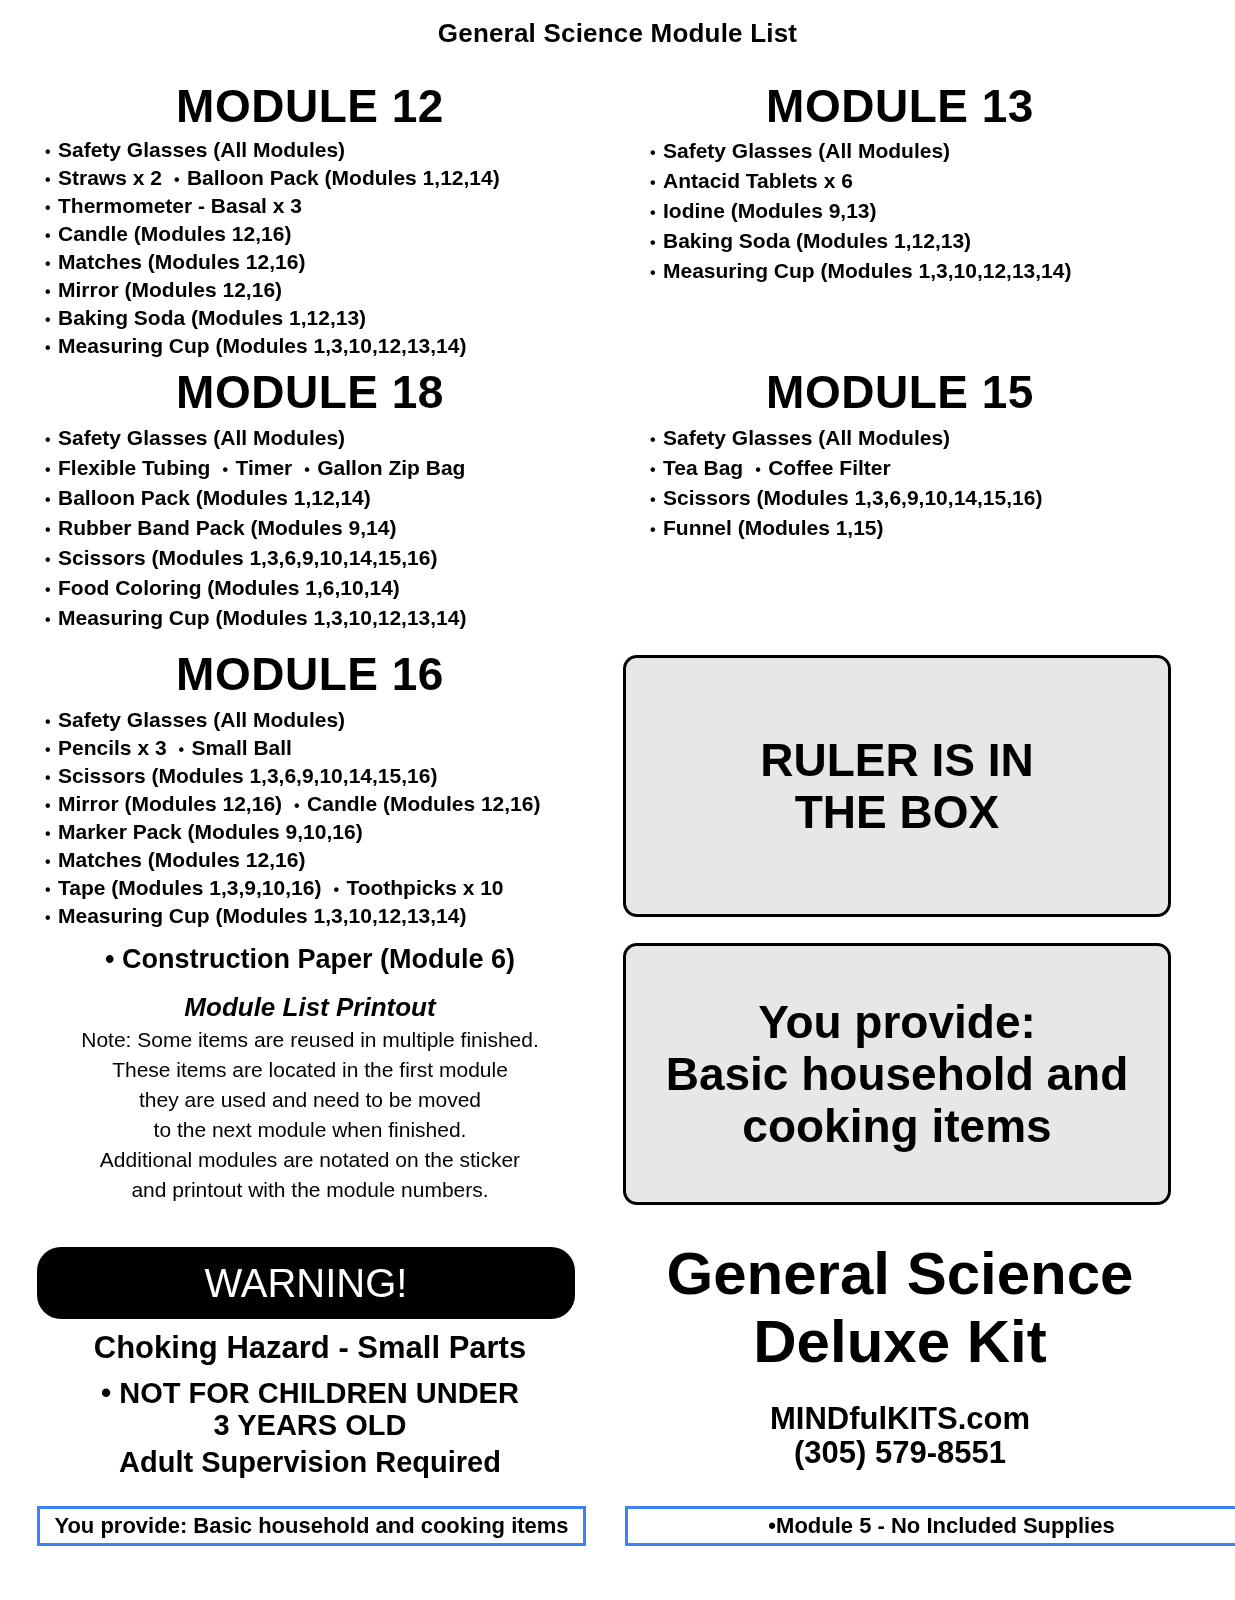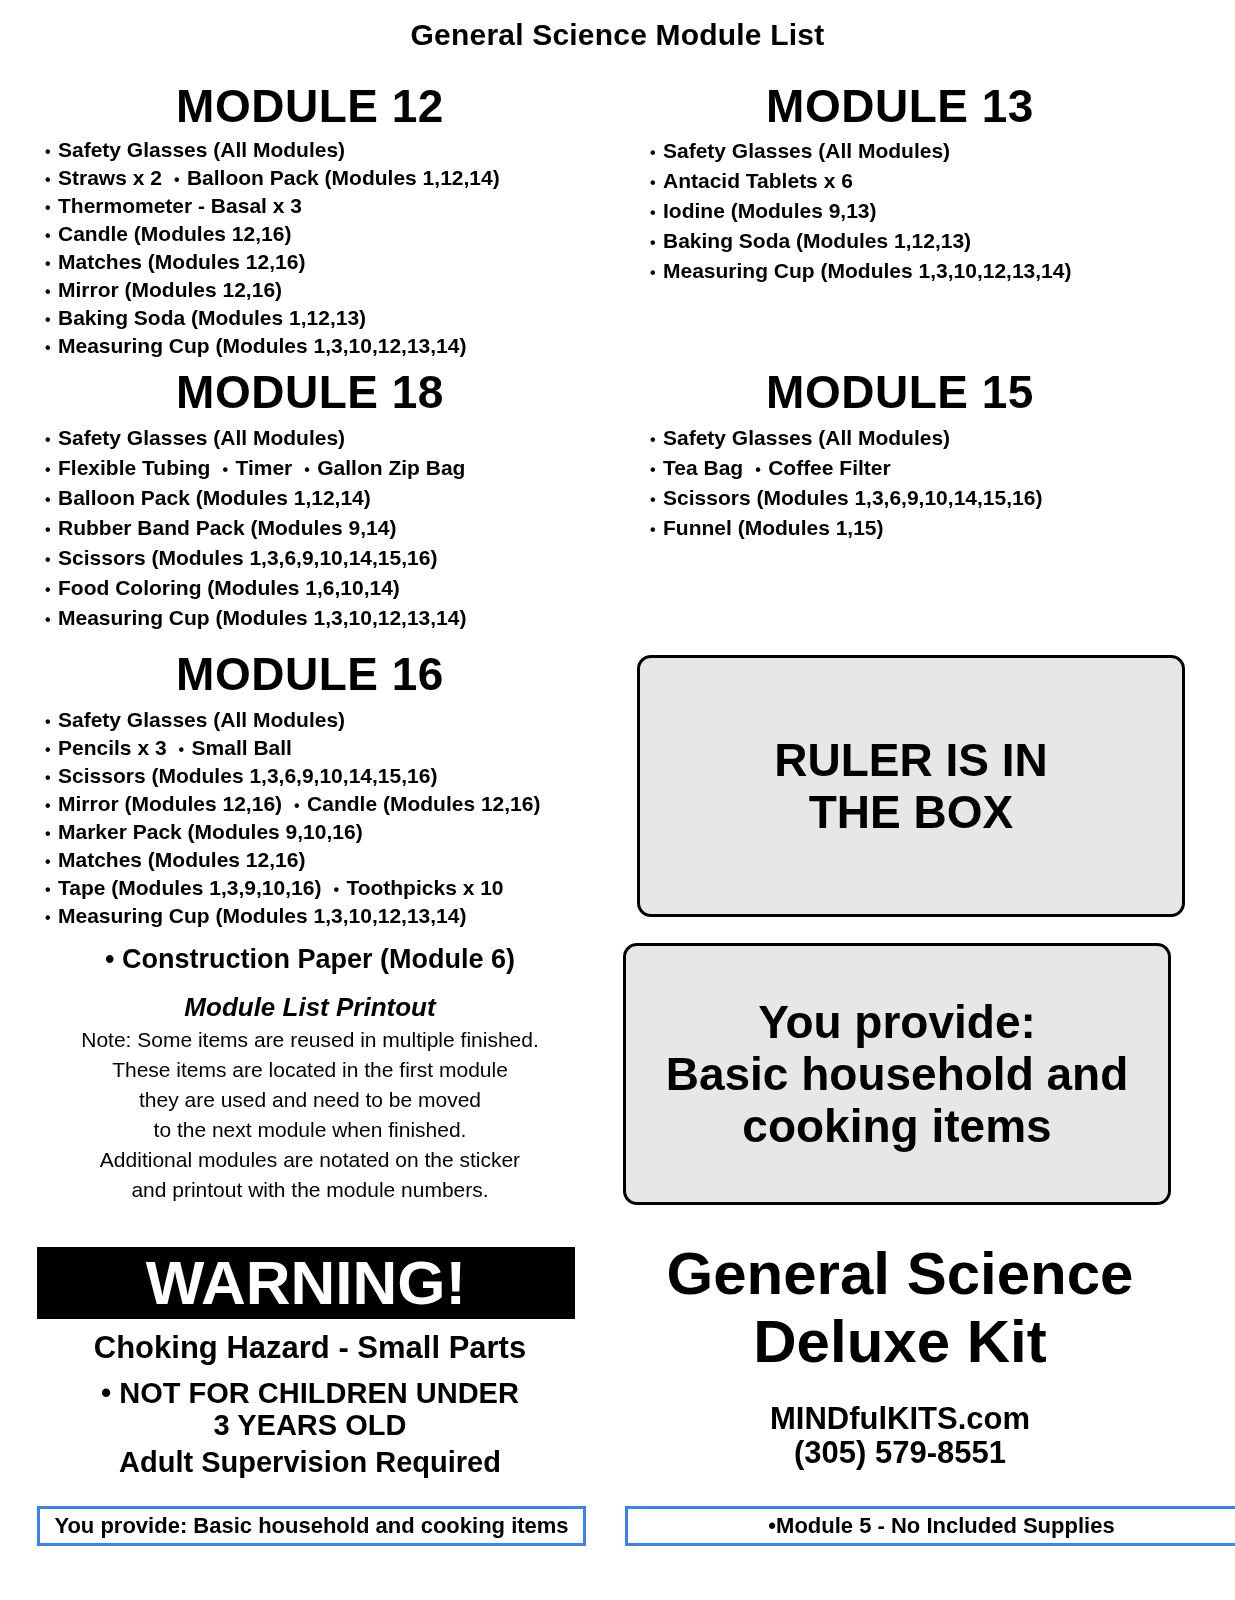--- a/index.html
+++ b/index.html
@@ -6,21 +6,21 @@
   html, body { width: 1235px; height: 1600px; background: #ffffff; }
   body {
     position: relative;
     font-family: "Liberation Sans", "DejaVu Sans", sans-serif;
     color: #000;
     overflow: hidden;
   }
   .abs { position: absolute; }
   .page-title {
     left: 0; width: 1235px; top: 18px;
-    text-align: center; font-weight: bold; font-size: 30px; letter-spacing: 0.2px;
+    text-align: center; font-weight: bold; font-size: 26px; letter-spacing: 0.2px;
   }
   .module-title {
     font-weight: bold; font-size: 46px; text-align: center; letter-spacing: 0.5px;
     line-height: 52px;
   }
   .item-list { list-style: none; }
   .item-list li {
     font-weight: bold; font-size: 21px; line-height: 26px; white-space: nowrap;
   }
   .item-list li .bullet { display: inline-block; width: 13px; font-size: 16px; }
@@ -35,21 +35,21 @@
   }
   .ruler-text { font-weight: bold; font-size: 46px; line-height: 52px; }
   .provide-text { font-weight: bold; font-size: 46px; line-height: 52px; }
 
   .extra-item { font-weight: bold; font-size: 27px; text-align: center; }
   .printout-title { font-weight: bold; font-size: 26px; text-align: center; }
   .note-lines { text-align: center; font-size: 21px; line-height: 30px; }
 
   .warning-banner {
     background: #000; color: #fff; text-align: center;
-    font-weight: bold; font-size: 62px; line-height: 72px;
+    font-weight: normal; font-size: 40px; line-height: 72px; border-radius: 24px;
   }
   .warning-line { text-align: center; font-weight: bold; }
 
   .kit-title { text-align: center; font-weight: bold; font-size: 60px; line-height: 68px; }
   .contact { text-align: center; font-weight: bold; font-size: 31px; line-height: 34px; }
 
   .footer-box {
     border: 3px solid #3b82f6; text-align: center;
     font-weight: bold; font-size: 22px; line-height: 34px; white-space: nowrap;
   }
@@ -104,21 +104,21 @@
     <li><span class="bullet">•</span><span>Safety Glasses (All Modules)</span></li>
     <li><span class="bullet">•</span><span>Pencils x 3</span><span class="sep"></span><span class="bullet">•</span><span>Small Ball</span></li>
     <li><span class="bullet">•</span><span>Scissors (Modules 1,3,6,9,10,14,15,16)</span></li>
     <li><span class="bullet">•</span><span>Mirror (Modules 12,16)</span><span class="sep"></span><span class="bullet">•</span><span>Candle (Modules 12,16)</span></li>
     <li><span class="bullet">•</span><span>Marker Pack (Modules 9,10,16)</span></li>
     <li><span class="bullet">•</span><span>Matches (Modules 12,16)</span></li>
     <li><span class="bullet">•</span><span>Tape (Modules 1,3,9,10,16)</span><span class="sep"></span><span class="bullet">•</span><span>Toothpicks x 10</span></li>
     <li><span class="bullet">•</span><span>Measuring Cup (Modules 1,3,10,12,13,14)</span></li>
   </ul>
 
-<div class="abs box" style="left:623px;top:655px;width:548px;height:262px;margin-left:14px;">
+<div class="abs box" style="left:623px;top:655px;width:548px;height:262px;">
   <div class="ruler-text">
     <div>RULER IS IN</div>
     <div>THE BOX</div>
   </div>
 </div>
 
 <div class="abs extra-item" style="left:30px;width:560px;top:944px;">• Construction Paper (Module 6)</div>
 <div class="abs printout-title" style="left:30px;width:560px;top:992px;font-style:italic;">Module List Printout</div>
 <div class="abs note-lines" style="left:30px;width:560px;top:1025px;">
   <div>Note: Some items are reused in multiple finished.</div>

